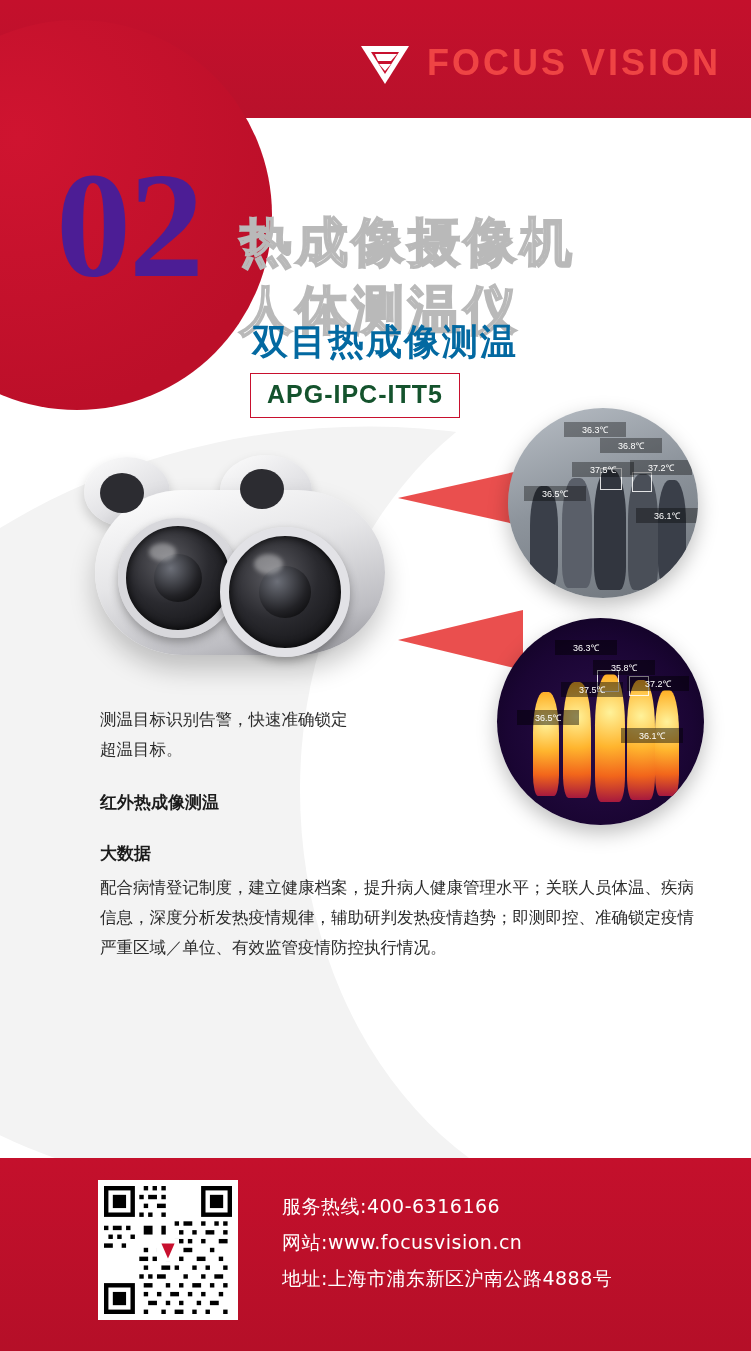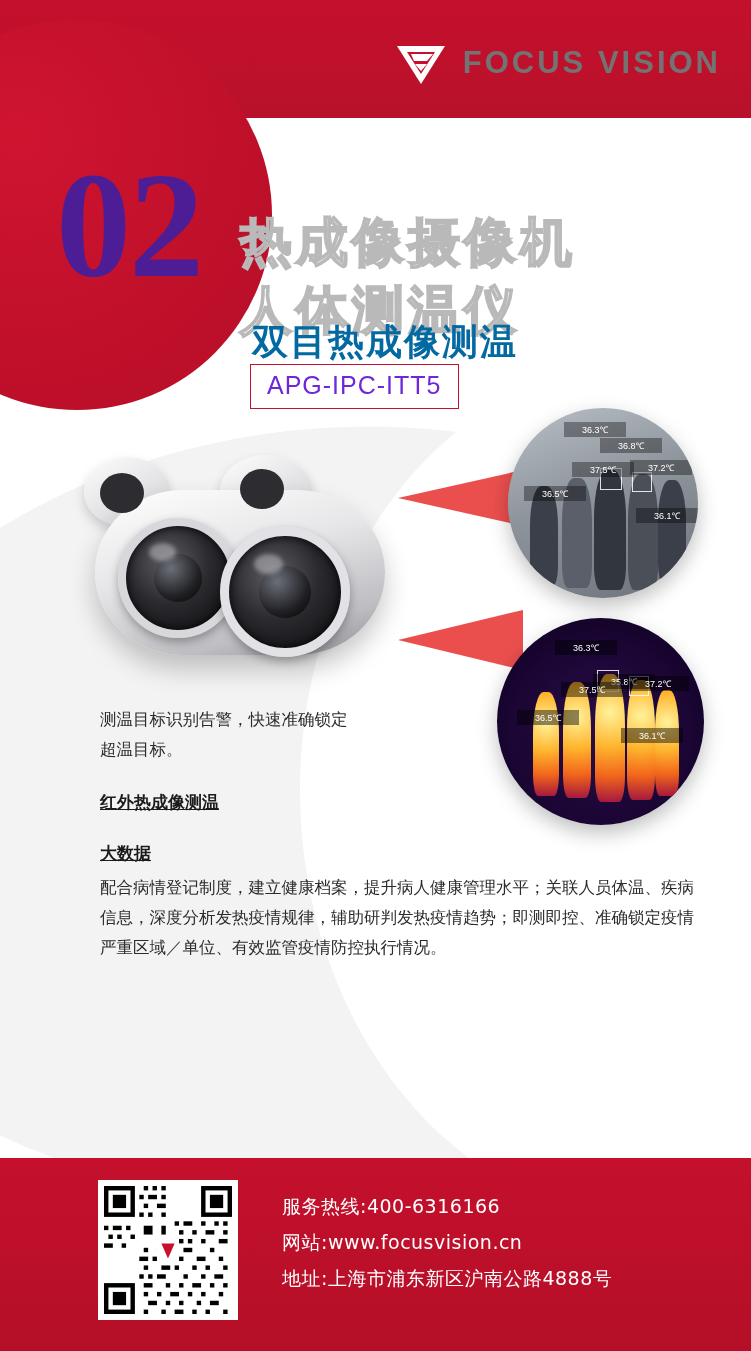--- a/index.html
+++ b/index.html
@@ -29,22 +29,22 @@
     right: 30px; top: 40px;
     display: flex;
     align-items: center;
     gap: 14px;
   }
   .brand-mark {
     width: 56px; height: 46px;
     position: relative;
   }
   .brand-text {
-    color: #737373;
-    font-size: 31px;
+    color: #ef4444;
+    font-size: 36px;
     font-weight: bold;
     letter-spacing: 3px;
     font-family: "Liberation Sans", sans-serif;
   }
 
   
   .red-circle {
     position: absolute;
     left: -118px; top: 20px;
     width: 390px; height: 390px;
@@ -83,27 +83,28 @@
     position: absolute;
     left: 252px; top: 318px;
     font-size: 36px;
     font-weight: bold;
     letter-spacing: 2px;
     color: #0369a1;
     font-family: "DejaVu Sans", sans-serif;
   }
   .model-box {
     position: absolute;
-    left: 250px; top: 364px;
+    left: 250px; top: 373px;
     border: 1.5px solid #c8102e;
     padding: 6px 16px 8px 16px;
-    color: #6d28d9;
+    color: #14532d;
     font-size: 25px;
     letter-spacing: 1px;
     font-family: "Liberation Sans", sans-serif;
+    font-weight: bold;
   }
 
   
   .swoosh {
     position: absolute;
     left: -210px; top: 430px;
     width: 1060px; height: 760px;
     border-radius: 50%;
     background: #f3f3f3;
     transform: rotate(-8deg);
@@ -246,21 +247,21 @@
     left: 100px; top: 705px;
     width: 580px;
   }
   .feat-h {
     font-size: 17px;
     font-weight: bold;
     color: #1b1b1b;
     margin: 0 0 8px 0;
     font-family: "DejaVu Sans", sans-serif;
   }
-  .feat-h.second { margin-top: 26px; text-decoration: underline; }
+  .feat-h.second { margin-top: 26px; }
   .feat-p {
     font-size: 16.5px;
     line-height: 30px;
     color: #2b2b2b;
     margin: 0;
     font-family: "DejaVu Sans", sans-serif;
   }
   .feat-wide { width: 600px; }
 
   
@@ -361,21 +362,21 @@
 
 <div class="circ circ-ir">
   <div class="person ir-p" style="left:36px;top:74px;width:26px;height:104px;"></div>
   <div class="person ir-p" style="left:66px;top:64px;width:28px;height:116px;"></div>
   <div class="person ir-p" style="left:98px;top:56px;width:30px;height:128px;"></div>
   <div class="person ir-p" style="left:130px;top:62px;width:28px;height:120px;"></div>
   <div class="person ir-p" style="left:158px;top:72px;width:24px;height:106px;"></div>
   <div class="face-box" style="left:100px;top:52px;width:20px;height:20px;"></div>
   <div class="face-box" style="left:132px;top:58px;width:18px;height:18px;"></div>
   <div class="temp-tag ir" style="left:58px;top:22px;">36.3℃</div>
-  <div class="temp-tag ir" style="left:96px;top:56px;text-align:center;">35.8℃</div>
+  <div class="temp-tag ir" style="left:96px;top:42px;text-align:center;">35.8℃</div>
   <div class="temp-tag ir" style="left:64px;top:64px;">37.5℃</div>
   <div class="temp-tag ir" style="left:130px;top:58px;">37.2℃</div>
   <div class="temp-tag ir" style="left:20px;top:92px;">36.5℃</div>
   <div class="temp-tag ir" style="left:124px;top:110px;">36.1℃</div>
 </div>
 
 <div class="features">
   <div class="feat-p" style="white-space:pre-line;">测温目标识别告警，快速准确锁定
 超温目标。</div>
 

